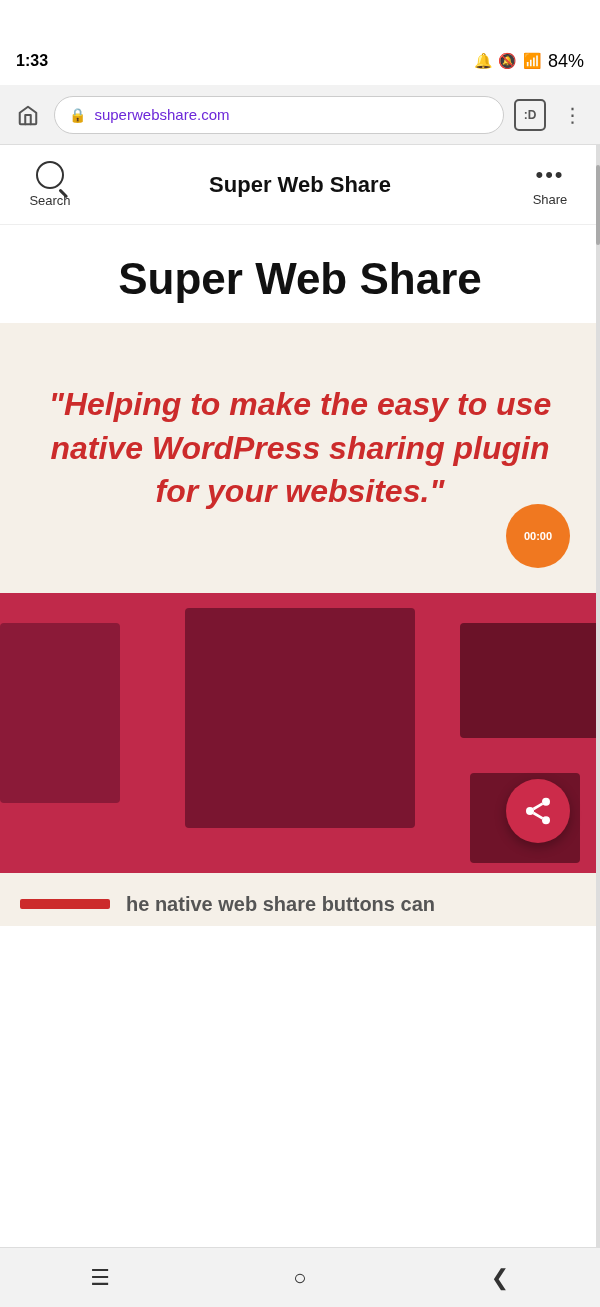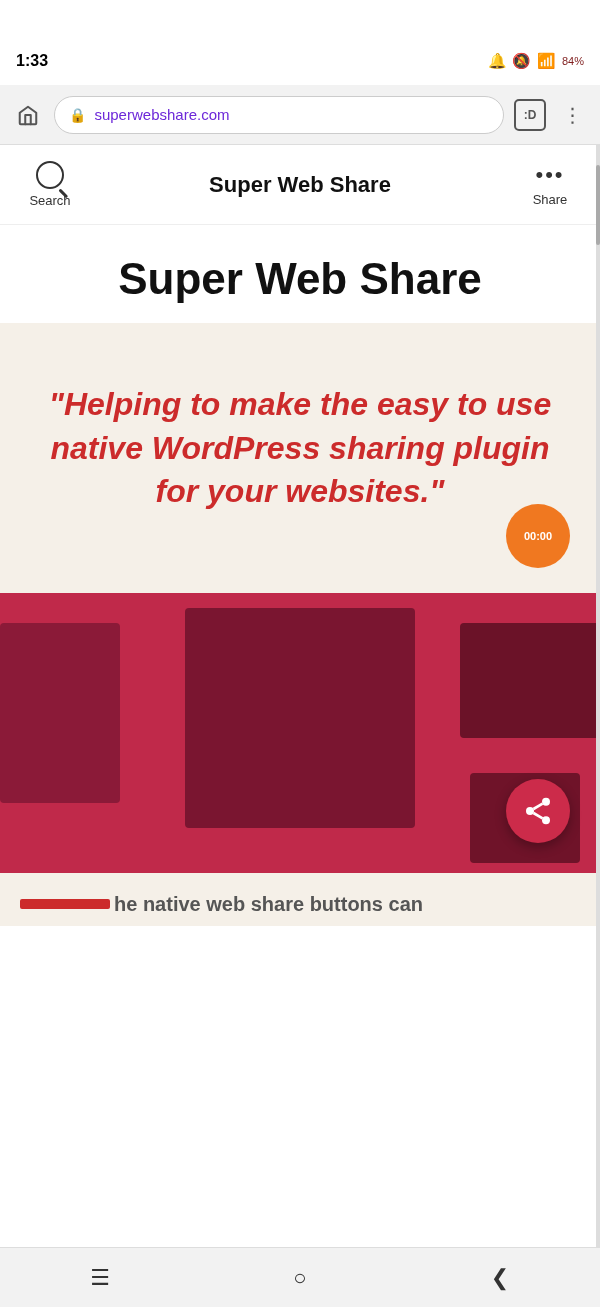--- a/index.html
+++ b/index.html
@@ -28,22 +28,22 @@
       font-size: 16px;
       font-weight: 600;
       color: #000;
     }
     .status-icons {
       display: flex;
       align-items: center;
       gap: 6px;
     }
     .status-icon-text {
-      font-size: 11px;
-      color: #7f1d1d;
+      font-size: 18px;
+      color: #000000;
     }
 
     
     .browser-bar {
       width: 100%;
       height: 60px;
       background: #f2f2f2;
       display: flex;
       align-items: center;
       padding: 0 12px;
@@ -283,21 +283,21 @@
       height: 32px;
     }
 
     
     .bottom-preview {
       width: 100%;
       background: #f5f0e8;
       padding: 20px 20px 10px;
       display: flex;
       align-items: center;
-      gap: 4px;
+      gap: 16px;
     }
     .bottom-red-bar {
       width: 90px;
       height: 10px;
       background: #cc2b2b;
       border-radius: 2px;
       flex-shrink: 0;
     }
     .bottom-preview-text {
       font-size: 20px;

